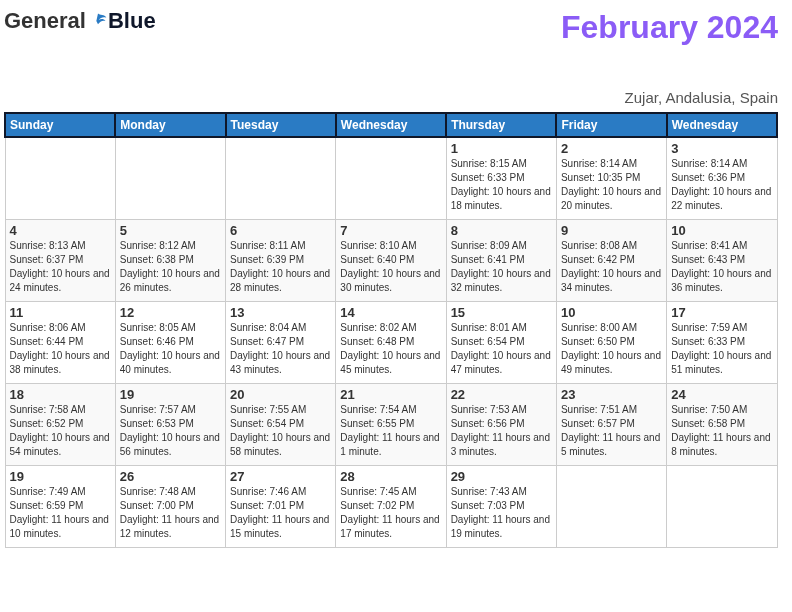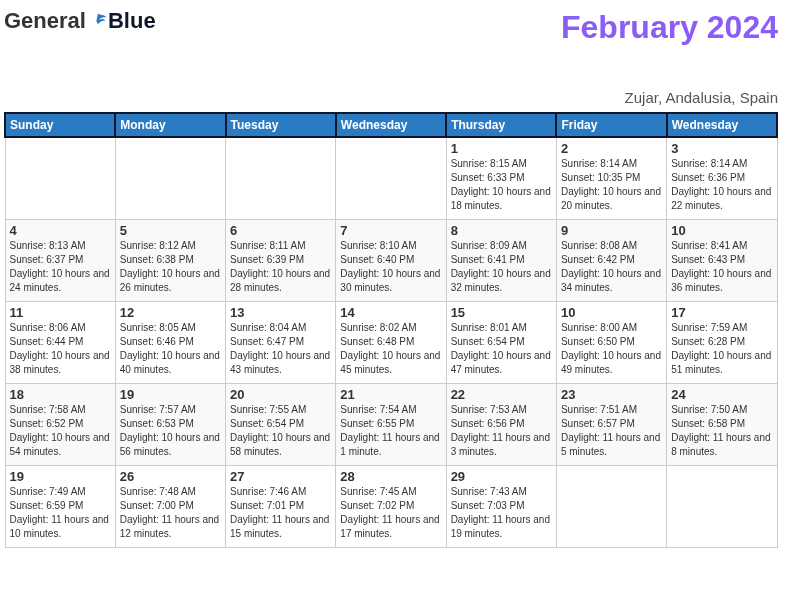--- a/index.html
+++ b/index.html
@@ -255,21 +255,21 @@
           <td>
             <span class="day-number">10</span>
             <div class="day-info">Sunrise: 8:00 AM
 Sunset: 6:50 PM
 Daylight: 10 hours
 and 49 minutes.</div>
           </td>
           <td>
             <span class="day-number">17</span>
             <div class="day-info">Sunrise: 7:59 AM
-Sunset: 6:28 PM
+Sunset: 6:33 PM
 Daylight: 10 hours
 and 51 minutes.</div>
           </td>
         </tr>
         <tr>
           <td>
             <span class="day-number">18</span>
             <div class="day-info">Sunrise: 7:58 AM
 Sunset: 6:52 PM
 Daylight: 10 hours

